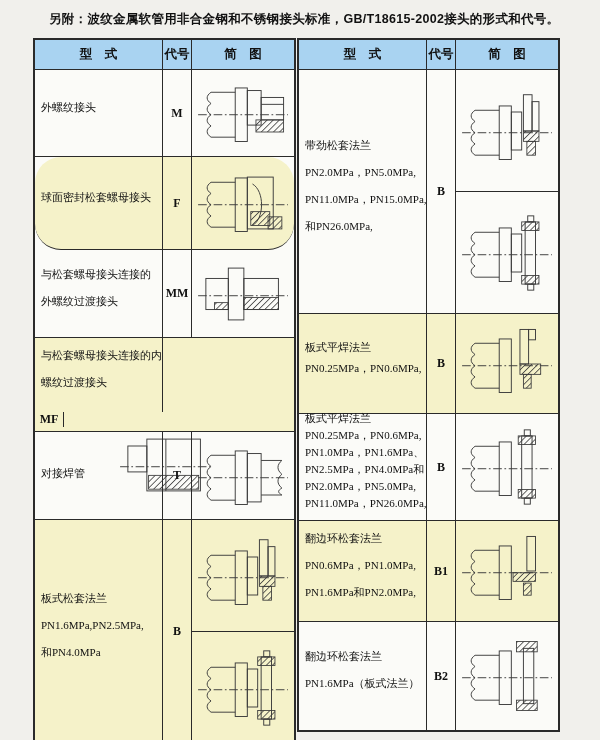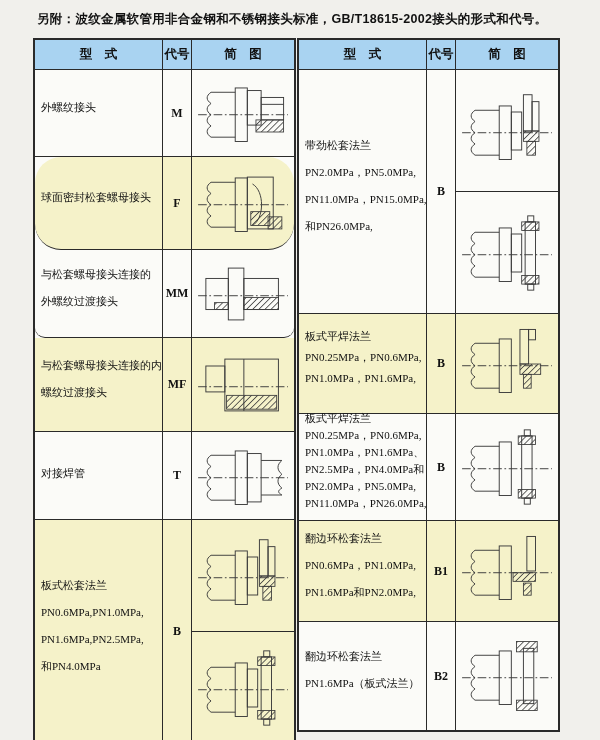--- a/index.html
+++ b/index.html
@@ -2,21 +2,21 @@
 <html style="--page-bg: #f1f0ec; --table-bg: #fbfbf8; --header-bg: #a9d3f1; --highlight-bg: #f5f2c9; --border: #2a2a2a; --text: #111111; --line: #3b3b3b;"><head>
 <meta charset="utf-8">
 <style>
   :root{
     --page-bg:#f1f0ec; --table-bg:#fbfbf8; --header-bg:#a9d3f1;
     --highlight-bg:#f5f2c9; --border:#2a2a2a; --text:#111111; --line:#3b3b3b;
   }
   html,body{margin:0;padding:0}
   .page{position:relative;width:600px;height:740px;background:var(--page-bg);
         font-family:"Liberation Serif",serif;color:var(--text);overflow:hidden}
-  .title{position:absolute;left:37px;top:11px;font-family:"Liberation Sans",sans-serif;
+  .title{position:absolute;left:49px;top:11px;font-family:"Liberation Sans",sans-serif;
          font-weight:700;font-size:12.5px;letter-spacing:.3px;white-space:nowrap}
   .jtable{position:absolute;top:38px;border:2px solid var(--border);background:var(--table-bg);
           display:flex;flex-direction:column}
   #left-table{left:33px;width:259px}
   #right-table{left:297px;width:259px}
   .row{display:flex;border-bottom:1.5px solid var(--border);box-sizing:border-box;flex:0 0 auto}
   .row:last-child{border-bottom:none}
   .row.head{height:30px;background:var(--header-bg);
             font-family:Liberation Sans, sans-serif;font-weight:700}
   .row.hl{background:var(--highlight-bg)}
@@ -94,21 +94,21 @@
               <path d="M18 72 H46" fill="none" stroke="var(--line)" stroke-width="1.1"></path>
               <rect x="46" y="15" width="14" height="62" fill="none" stroke="var(--line)" stroke-width="1.1"></rect>
               <rect x="60" y="14" width="30" height="60" fill="none" stroke="var(--line)" stroke-width="1.1"></rect>
               <path d="M66 22 C80 30 80 62 66 70" fill="none" stroke="var(--line)" stroke-width="1.1"></path>
               <rect x="64" y="54" width="22" height="16" fill="url(#h2)" stroke="var(--line)" stroke-width="1"></rect>
               <rect x="84" y="60" width="16" height="14" fill="url(#h2)" stroke="var(--line)" stroke-width="1"></rect>
             </svg>
           </div>
         </div>
       </div>
-      <div class="row" style="height: 88px; border-radius: 10px;">
+      <div class="row" style="height: 88px;">
         <div class="cell type">
           <div class="tlines" style="line-height: 27px;">
             <div class="tline">与松套螺母接头连接的</div>
             <div class="tline">外螺纹过渡接头</div>
           </div>
         </div>
         <div class="cell code">MM</div>
         <div class="cell diag">
           <div class="dsub">
             <svg viewBox="0 0 110 88" width="96" height="76">
@@ -120,21 +120,21 @@
               <path d="M3 46 H107" fill="none" stroke="var(--line)" stroke-width="1.1" stroke-dasharray="10 3 2 3"></path>
               <rect x="12" y="26" width="26" height="36" fill="none" stroke="var(--line)" stroke-width="1.1"></rect>
               <rect x="38" y="14" width="18" height="60" fill="none" stroke="var(--line)" stroke-width="1.1"></rect>
               <rect x="56" y="26" width="40" height="36" fill="none" stroke="var(--line)" stroke-width="1.1"></rect>
               <rect x="56" y="48" width="40" height="14" fill="url(#h3)" stroke="var(--line)" stroke-width="1"></rect>
               <rect x="22" y="54" width="16" height="8" fill="url(#h3)" stroke="var(--line)" stroke-width="1"></rect>
             </svg>
           </div>
         </div>
       </div>
-      <div class="row hl" style="height: 94px;">
+      <div class="row hl" style="height: 94px; flex-direction: column;">
         <div class="cell type">
           <div class="tlines" style="line-height: 27px;">
             <div class="tline">与松套螺母接头连接的内</div>
             <div class="tline">螺纹过渡接头</div>
           </div>
         </div>
         <div class="cell code">MF</div>
         <div class="cell diag">
           <div class="dsub">
             <svg viewBox="0 0 110 88" width="96" height="76">
@@ -177,21 +177,20 @@
               <path d="M76 66 H100" fill="none" stroke="var(--line)" stroke-width="1.1"></path>
               <path d="M100 26 C94 31 94 37 100 42 C94 47 94 53 100 58 C95 61 95 63 100 66" fill="none" stroke="var(--line)" stroke-width="1.1"></path>
             </svg>
           </div>
         </div>
       </div>
       <div class="row hl" style="height: 223px;">
         <div class="cell type">
           <div class="tlines" style="line-height: 27px;">
             <div class="tline">板式松套法兰</div>
-            <div class="tline">PN0.6MPa,PN1.0MPa,</div>
             <div class="tline">PN1.6MPa,PN2.5MPa,</div>
             <div class="tline">和PN4.0MPa</div>
           </div>
         </div>
         <div class="cell code">B</div>
         <div class="cell diag">
           <div class="dsub divided">
             <svg viewBox="0 0 110 88" width="96" height="76">
               <defs>
                 <pattern id="h6" width="5" height="5" patternUnits="userSpaceOnUse" patternTransform="rotate(45)">
@@ -289,21 +288,20 @@
               <rect x="79" y="80" width="7" height="7" fill="none" stroke="var(--line)" stroke-width="1.1"></rect>
             </svg>
           </div>
         </div>
       </div>
       <div class="row hl" style="height: 100px;">
         <div class="cell type">
           <div class="tlines" style="line-height: 21px;">
             <div class="tline">板式平焊法兰</div>
             <div class="tline">PN0.25MPa，PN0.6MPa,</div>
-            <div class="tline">PN1.0MPa，PN1.6MPa,</div>
           </div>
         </div>
         <div class="cell code">B</div>
         <div class="cell diag">
           <div class="dsub">
             <svg viewBox="0 0 110 88" width="96" height="76">
               <defs>
                 <pattern id="h10" width="5" height="5" patternUnits="userSpaceOnUse" patternTransform="rotate(45)">
                   <line x1="0" y1="0" x2="0" y2="5" stroke="var(--line)" stroke-width="1.8"></line>
                 </pattern>

